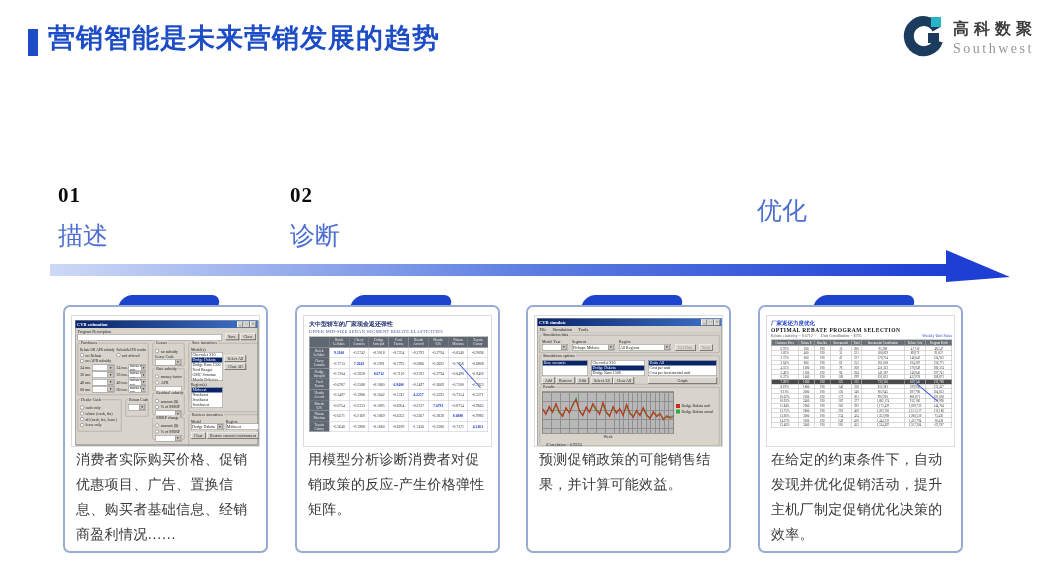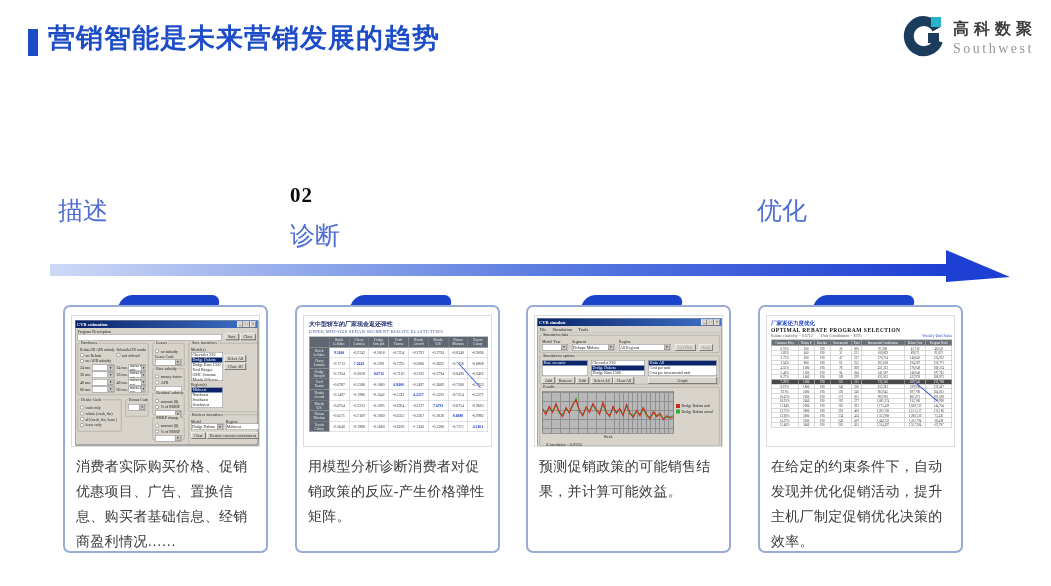--- a/index.html
+++ b/index.html
@@ -25,21 +25,21 @@
 
   .arrow-svg{position:absolute;left:44px;top:249px}
 
   
   .tab{position:absolute;top:295px;height:24px;width:100px;background:#1b43cc;border-radius:10px;
        transform:skewX(-18deg);z-index:1}
   .card{position:absolute;top:305px;width:205px;height:248px;background:#fff;
         border:2px solid #98abd4;border-radius:7px;box-sizing:border-box;padding:8px 6px 4px;z-index:2}
   .shot{width:189px;height:132px;overflow:hidden;position:relative;background:#fff;border:1px solid #dcdcdc;box-sizing:border-box}
   .shot-inner{width:378px;height:264px;transform:scale(0.5);transform-origin:0 0;position:relative}
-  .caption{margin-top:7px;padding:0 5px;font-size:14px;color:#3a3a3a;line-height:25px;letter-spacing:0.3px}
+  .caption{padding:0 5px;font-size:14px;color:#3a3a3a;line-height:25px;letter-spacing:0.3px}
 
   
   .win{position:absolute;background:#d8d4cc;border:1px solid #7a7a7a;box-shadow:1px 1px 0 #555}
   .tbar{height:15px;background:linear-gradient(90deg,#0a246a,#3f72c8);display:flex;align-items:center;
         justify-content:space-between;padding:0 3px;color:#fff;font-size:9px;font-weight:bold}
   .wbtns{display:flex}
   .wbtn{width:10px;height:10px;background:#d8d4cc;border:1px solid #fff;border-right-color:#555;
         border-bottom-color:#555;margin-left:1px;font-size:7px;line-height:8px;text-align:center;color:#222}
   .menubar{font-size:9px;color:#222;padding:1px 4px;display:flex;gap:12px;border-bottom:1px solid #bbb}
   .grp{position:relative;border:1px solid #9a978e;border-radius:2px;margin:5px 4px 4px;padding:8px 4px 4px;box-sizing:border-box}
@@ -112,20 +112,21 @@
       <rect x="27" y="18" width="11" height="10" fill="#1c3c5e"></rect>
     </svg>
     <div class="logo-text">
       <div class="cn">高科数聚</div>
       <div class="en">Southwest</div>
     </div>
   </div>
 
 
   <div class="step" style="left:58px">
+    <div class="num">01</div>
     <div class="label">描述</div>
   </div>
   <div class="step" style="left:290px">
     <div class="num">02</div>
     <div class="label">诊断</div>
   </div>
   <div class="step" style="left:524px">
   </div>
   <div class="step" style="left:757px">
     <div class="label">优化</div>

